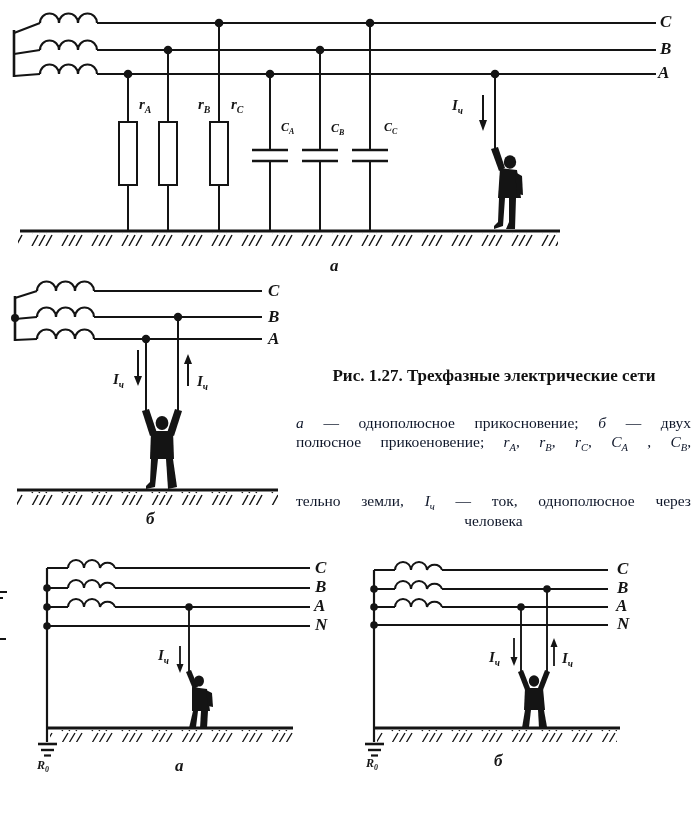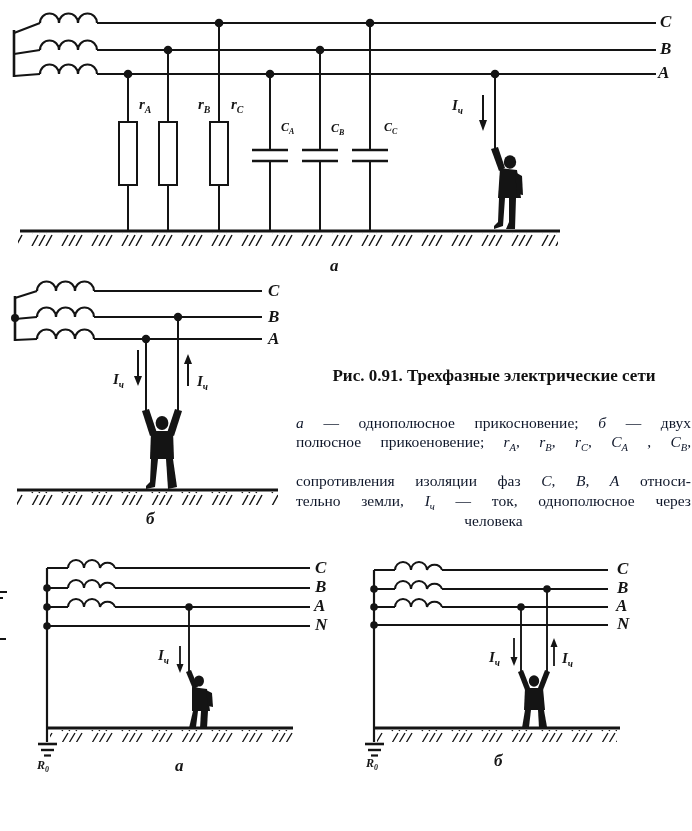--- a/index.html
+++ b/index.html
@@ -151,25 +151,24 @@
   </svg>
 
   <div class="lbl ph" style="left:268px;top:282px"><span>C</span></div>
   <div class="lbl ph" style="left:268px;top:308px"><span>B</span></div>
   <div class="lbl ph" style="left:268px;top:330px"><span>A</span></div>
   <div class="lbl sm" style="left:113px;top:372px"><span>I</span><sub>ч</sub></div>
   <div class="lbl sm" style="left:197px;top:374px"><span>I</span><sub>ч</sub></div>
   <div class="lbl sub-label" style="left:146px;top:510px"><span>б</span></div>
 
   <div class="figtitle">
-    <div>Рис. 0.91. Трехфазные электрические сети</div>
+    <div>Рис. 1.27. Трехфазные электрические сети</div>
   </div>
   <div class="capline" style="top:413px"><span style="font-style: italic;">а </span><span>— однополюсное прикосновение; </span><span style="font-style: italic;">б </span><span>— двух</span></div>
   <div class="capline" style="top:432px"><span>полюсное прикоеновение; </span><span style="font-style: italic;">r</span><sub style="font-style: italic;">A</sub><span>, </span><span style="font-style: italic;">r</span><sub style="font-style: italic;">B</sub><span>, </span><span style="font-style: italic;">r</span><sub style="font-style: italic;">C</sub><span>, </span><span style="font-style: italic;">C</span><sub style="font-style: italic;">A</sub><span> , </span><span style="font-style: italic;">C</span><sub style="font-style: italic;">B</sub><span>,</span></div>
-  <div class="capline" style="top:471px"><span>сопротивления изоляции фаз </span><span style="font-style: italic;">C</span><span>, </span><span style="font-style: italic;">B</span><span>, </span><span style="font-style: italic;">A</span><span> относи-</span></div>
   <div class="capline" style="top:491px"><span>тельно земли, </span><span style="font-style: italic;">I</span><sub style="font-style: italic;">ч</sub><span> — ток, однополюсное через</span></div>
   <div class="capline center" style="top:511px"><span>человека</span></div>
 
   <svg style="left:0;top:585px" width="12" height="60" viewBox="0 0 12 60">
     <path d="M0 7 H7 M0 13 H3 M0 54 H6" stroke="#141414" stroke-width="2" fill="none"></path>
   </svg>
 
   <svg style="left:0;top:545px" width="350" height="242" viewBox="0 545 350 242">
     <defs>
       <pattern id="hBL" patternUnits="userSpaceOnUse" width="30" height="12">

